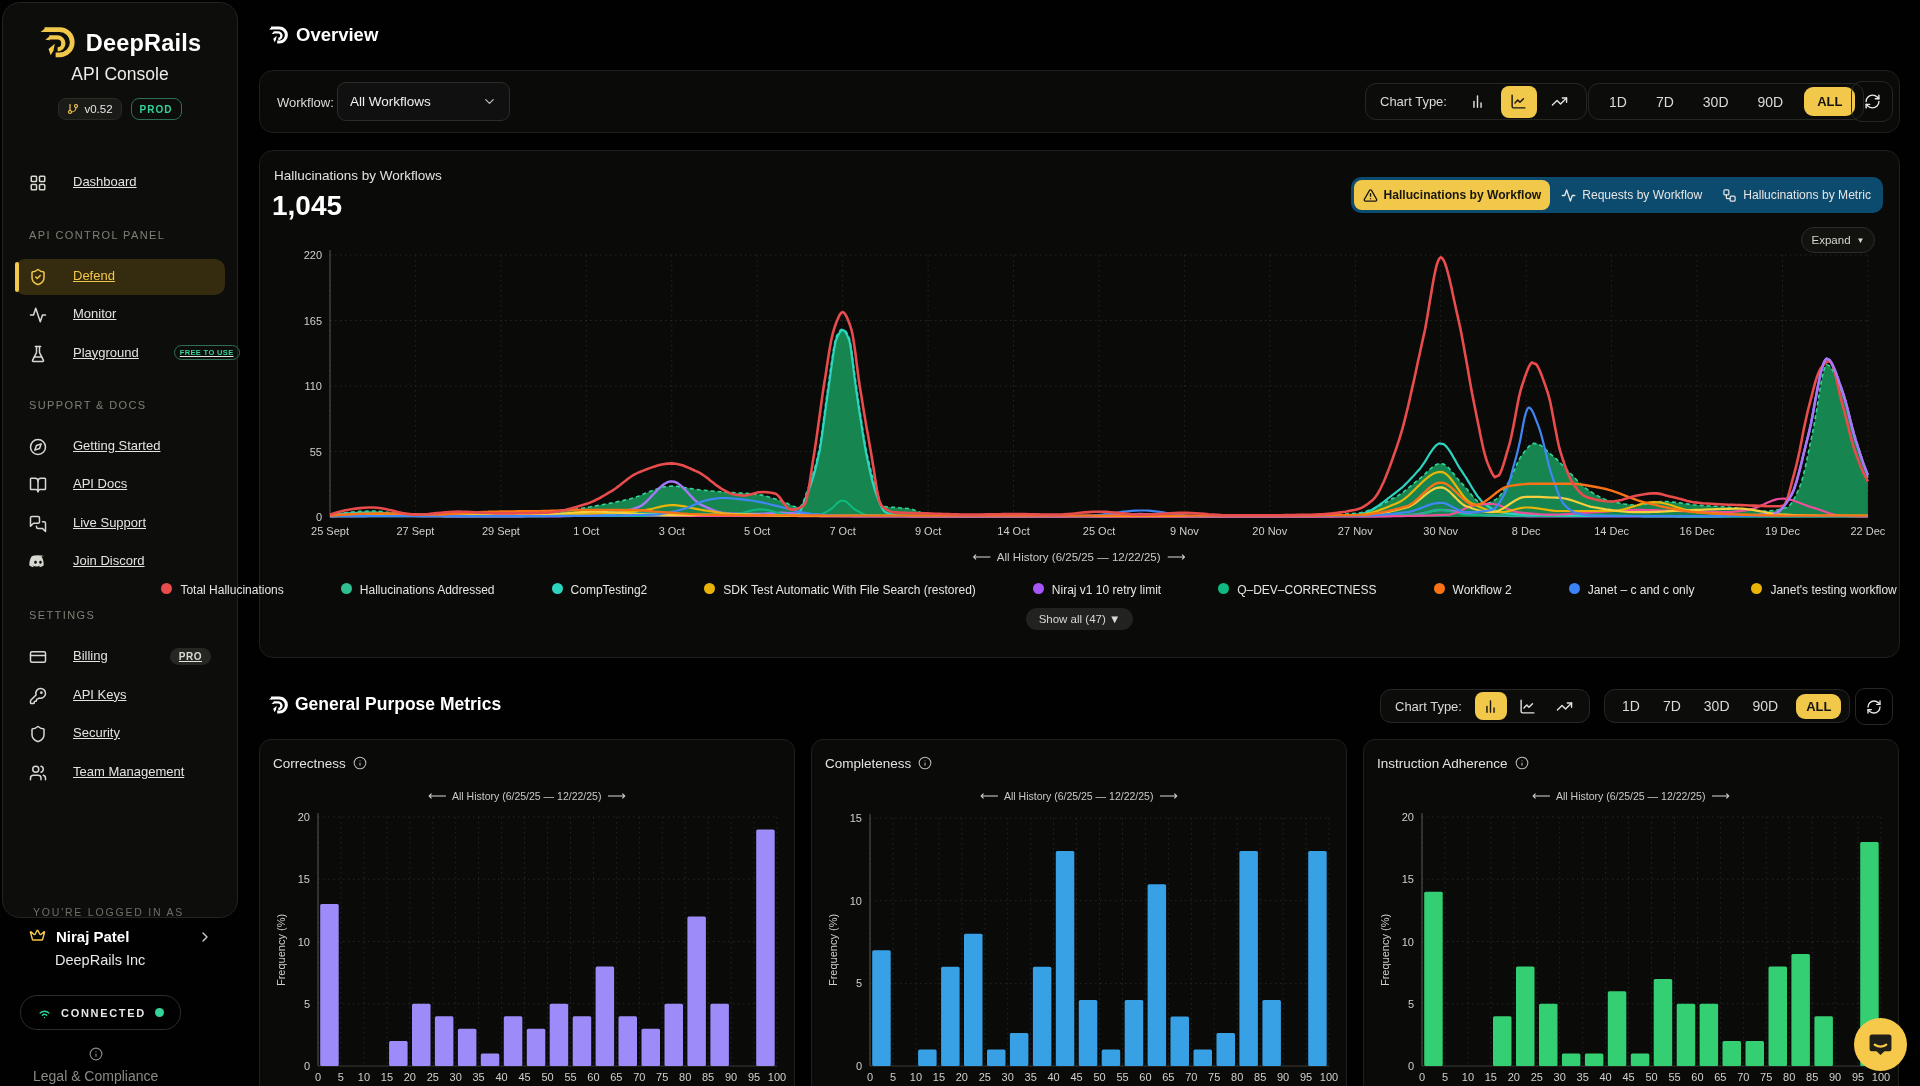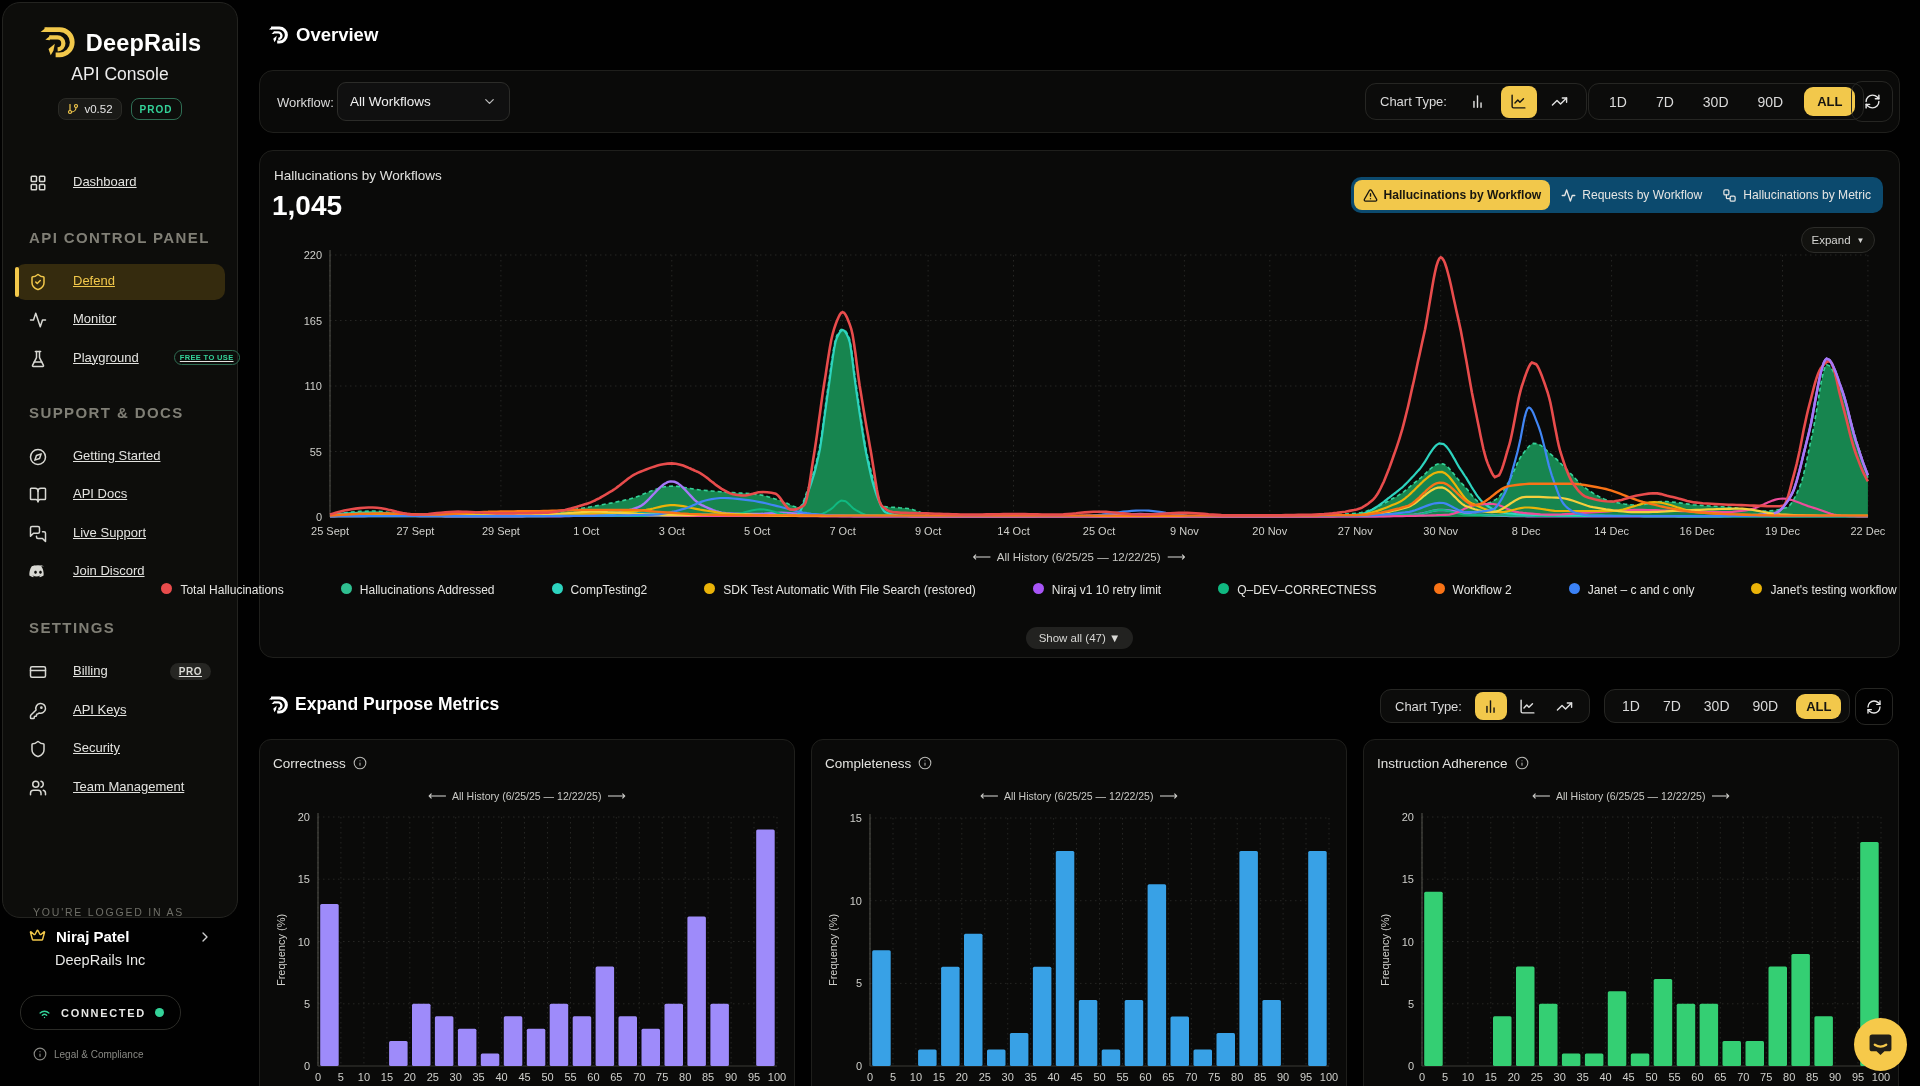--- a/index.html
+++ b/index.html
@@ -14,35 +14,35 @@
   border-radius:8px; padding:4px 8px; font-size:11.5px; color:#e5e5e5; }
 .prodbadge { display:inline-flex; align-items:center; border:1px solid #2f6e54; color:#34d399;
   border-radius:8px; padding:4px 8px; font-size:10px; font-weight:700; letter-spacing:1px; }
 .nitem { display:flex; align-items:flex-start; gap:26px; margin:2.5px 12px; padding:9px 14px;
   font-size:13px; color:#e3e3e0; border-radius:10px; position:relative;text-decoration:underline; }
 .nitem .ic { flex:none; color:#d8d8d3; }
 .nitem.active { background:#352b0e; color:#f2c84b; }
 .nitem.active .ic { color:#f2c84b; }
 .nitem.active::before { content:""; position:absolute; left:0; top:3px; bottom:3px; width:4px;
   background:#f2c84b; border-radius:3px; }
-.slabel { margin:0 26px 18px; font-size:15px; font-weight:700; letter-spacing:1.4px; color:#807f76; }
+.slabel { margin:0 26px 18px; font-size:11px; font-weight:400; letter-spacing:1.4px; color:#807f76; }
 .freebadge { margin-left:9px; border:1px solid #2f6e54; color:#34d399; border-radius:9px;
   padding:2px 5px; font-size:7.5px; font-weight:700; letter-spacing:.35px; white-space:nowrap; }
 .probadge { margin-left:auto; background:#262623; color:#d9d9d4; border-radius:9px;
   padding:3px 9px; font-size:10px; font-weight:700; letter-spacing:.5px; }
 .loggedas { position:absolute; left:30px; top:903px; font-size:10.5px; letter-spacing:1.8px; color:#6f6f68; }
 .userrow { position:absolute; left:26px; top:925px; width:184px; display:flex; align-items:center; gap:10px; }
 .uname { font-size:15px; font-weight:700; color:#fff; flex:1; }
 .org { position:absolute; left:52px; top:949px; font-size:14.5px; color:#e8e8e6; }
 .connpill { position:absolute; left:17px; top:992px; display:inline-flex; align-items:center; gap:9px;
   border:1px solid #2b2b27; border-radius:17px; padding:9px 16px; font-size:11px; font-weight:700;
   letter-spacing:1.7px; color:#e8e8e6; }
 .gdot2 { width:9px; height:9px; border-radius:50%; background:#34d399; }
 .legal { position:absolute; left:30px; top:1044px; display:flex; align-items:center; gap:7px;
-  font-size:10px; color:#8a8a85; }
+  font-size:14px; color:#8a8a85;flex-direction:column; }
 .main-title { position:absolute; left:296px; top:24px; font-size:18.5px; font-weight:700; color:#fff; }
 .card { position:absolute; background:#0a0a09; border:1px solid #1f1f1c; border-radius:14px; }
 .wlabel { position:absolute; left:277px; top:95px; font-size:13px; color:#dadada; }
 .wselect { position:absolute; left:337px; top:82px; width:173px; height:39px; background:#101010;
   border:1px solid #2c2c29; border-radius:9px; display:flex; align-items:center; padding:0 12px;
   font-size:13.5px; color:#f0f0f0; }
 .ctgroup { position:absolute; display:flex; align-items:center; gap:5px; border:1px solid #262623;
   border-radius:11px; padding:0 8px; background:#0c0c0b; }
 .ctlabel { font-size:13px; color:#dadada; margin:0 8px 0 6px; }
 .icbox { display:inline-flex; align-items:center; justify-content:center; border-radius:8px; }
@@ -59,21 +59,21 @@
   border-radius:13px; background:#12120f; display:flex; align-items:center; justify-content:center;
   gap:6px; font-size:11.5px; color:#d5d5d2; }
 .htitle { position:absolute; left:274px; top:168px; font-size:13.5px; color:#e2e2df; }
 .hvalue { position:absolute; left:272px; top:190px; font-size:28px; font-weight:700; color:#fff; }
 .histnav { position:absolute; width:600px; text-align:center; font-size:11.5px; color:#c9c9c5; }
 .histnav .arr { font-size:13px; color:#cdcdc9; }
 .legend { position:absolute; left:250px; top:583px; width:1660px; display:flex; justify-content:center;
   gap:17px; font-size:12px; color:#e6e6e3; }
 .litem { display:inline-flex; align-items:flex-start; gap:8px; white-space:nowrap;padding-left:40px; }
 .ldot { width:11px; height:11px; border-radius:50%; }
-.showall { position:absolute; left:917px; top:608px; width:325px; display:flex; justify-content:center;margin-top:19px; }
+.showall { position:absolute; left:917px; top:608px; width:325px; display:flex; justify-content:center; }
 .showall span { background:#222220; border-radius:12px; padding:5px 13px; font-size:11.5px; color:#d8d8d5; }
 .gpm-title { position:absolute; left:295px; top:694px; font-size:17.5px; font-weight:700; color:#fff; }
 .ctitle { position:absolute; font-size:13.5px; color:#e2e2df; display:flex; gap:7px; }
 .ax { font-size:11px; fill:#cfcfcb; font-family:"Liberation Sans",sans-serif; }
 .gdot { stroke:#262624; stroke-width:1; stroke-dasharray:1.5 3.5; }
 .chatbtn { position:absolute; left:1854px; top:1018px; width:53px; height:53px; border-radius:50%;
   background:#f6c94a; display:flex; align-items:center; justify-content:center; }
 .ic { display:inline-block; vertical-align:middle; }
 </style></head>
 <body>
@@ -386,21 +386,21 @@
     <span>Show all (47) ▼</span>
   </div>
 
 <div class="abs" style="left:268px;top:695px"><svg width="21" height="21" viewBox="0 0 48 48" fill="none">
 <path d="M7 7h19a16 16 0 0 1 0 32h-5" stroke="#ffffff" stroke-width="7" fill="none"></path>
 <path d="M13 17h10a7.5 7.5 0 0 1 .5 15" stroke="#ffffff" stroke-width="5.4" fill="none"></path>
 <path d="M2 10 L9.5 4 L9 10.2 Z" fill="#ffffff"></path>
 <path d="M8 20 L14.5 14.6 L13.6 20.4 Z" fill="#ffffff"></path>
 <path d="M12 31.5 L20 24.8 L18.2 33.8 L14.8 39.6 Z" fill="#ffffff"></path>
 </svg></div>
-<div class="gpm-title">Expand Purpose Metrics</div>
+<div class="gpm-title">General Purpose Metrics</div>
 <div class="ctgroup" style="left:1380px;top:689px;height:34px">
       <span class="ctlabel">Chart Type:</span>
       <span class="icbox iactive" style="width:32px;height:28px">
       <svg class="ic " width="17" height="17" viewBox="0 0 24 24" fill="none" stroke="currentColor" stroke-width="2" stroke-linecap="round" stroke-linejoin="round">
         <line x1="7" y1="20" x2="7" y2="12"></line>
         <line x1="12" y1="20" x2="12" y2="4"></line>
         <line x1="17" y1="20" x2="17" y2="14"></line>
       </svg>
     </span>
       <span class="icbox iplain" style="width:32px;height:28px">

